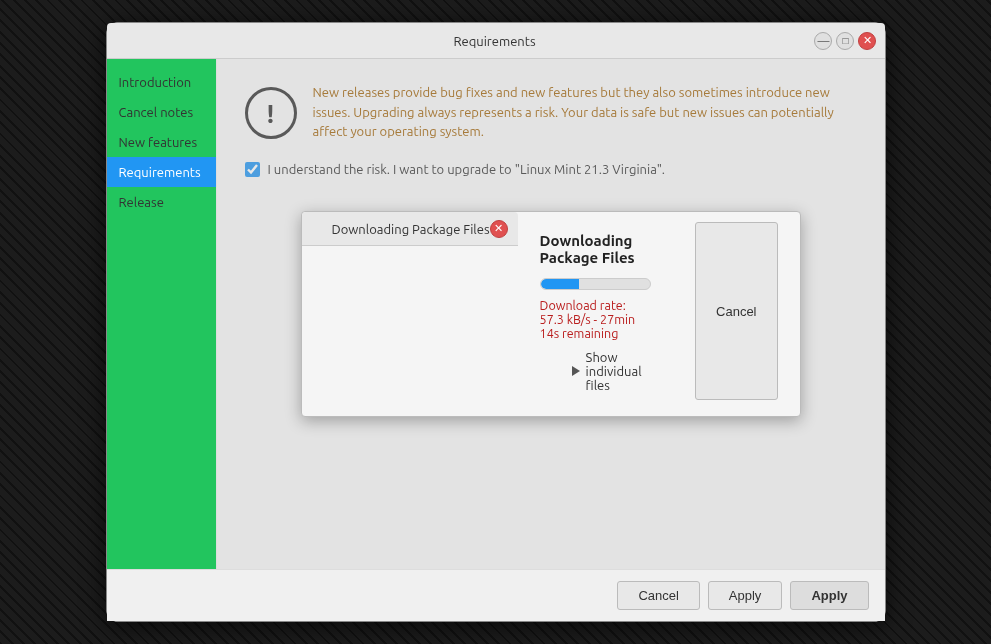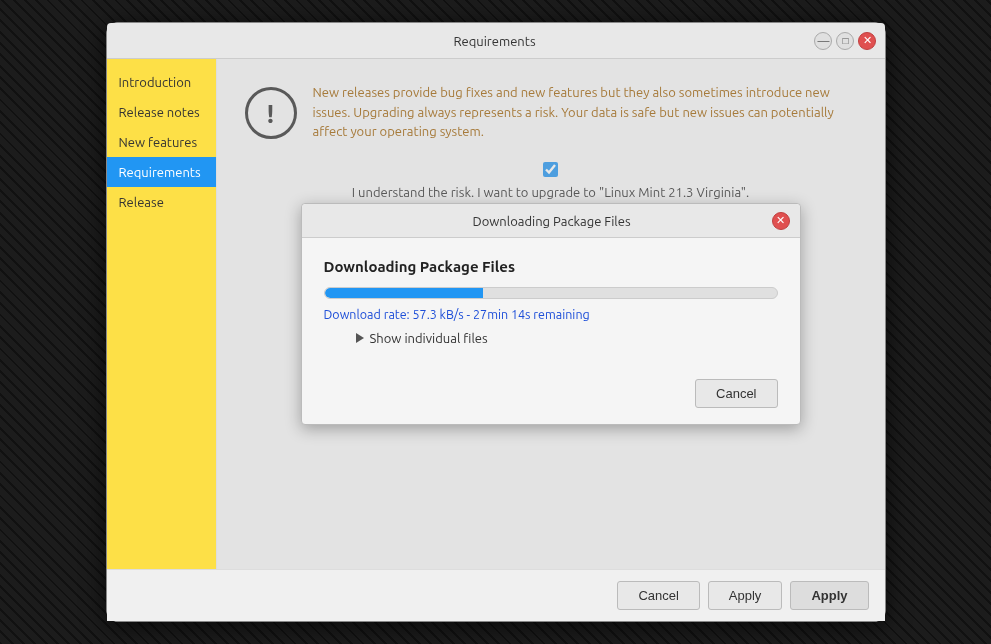--- a/index.html
+++ b/index.html
@@ -87,21 +87,21 @@
     
     .window-body {
       display: flex;
       flex: 1;
       overflow: hidden;
     }
 
     
     .sidebar {
       width: 110px;
-      background: #fde047;
+      background: #22c55e;
       border-right: 1px solid #ddd;
       padding-top: 8px;
       flex-shrink: 0;
     }
     .sidebar-item {
       padding: 8px 12px;
       font-size: 13px;
       color: #333;
       cursor: pointer;
     }
@@ -147,21 +147,20 @@
     }
 
     
     .checkbox-row {
       display: flex;
       align-items: center;
       gap: 8px;
       margin-top: 14px;
       font-size: 13px;
       color: #333;
-      flex-direction: column;
     }
     .checkbox-row input[type="checkbox"] {
       width: 15px;
       height: 15px;
       accent-color: #2196f3;
     }
 
     
     .window-footer {
       height: 52px;
@@ -198,21 +197,21 @@
       justify-content: center;
       z-index: 10;
     }
     .dialog {
       width: 500px;
       background: #f5f5f5;
       border: 1px solid #bbb;
       border-radius: 4px;
       box-shadow: 0 4px 16px rgba(0,0,0,0.3);
       display: flex;
-      flex-direction: column;
+      flex-direction: row;
     }
     .dialog-titlebar {
       background: #e8e8e8;
       border-bottom: 1px solid #ccc;
       height: 34px;
       display: flex;
       align-items: center;
       justify-content: space-between;
       padding: 0 10px;
       border-radius: 4px 4px 0 0;
@@ -254,21 +253,21 @@
       border: 1px solid #ccc;
     }
     .progress-bar-fill {
       height: 100%;
       background: #2196f3;
       border-radius: 6px 0 0 6px;
       width: 35%;
     }
     .download-rate {
       font-size: 12.5px;
-      color: #1d4ed8;
+      color: #b91c1c;
       margin-bottom: 10px;
     }
     .show-files-row {
       display: flex;
       align-items: center;
       gap: 6px;
       font-size: 13px;
       color: #333;
       cursor: pointer;
       margin-left: 32px;
@@ -311,21 +310,21 @@
     </div>
   </div>
 
   <div class="window-body">
 
     <div class="sidebar">
       <div class="sidebar-item">
         <span>Introduction</span>
       </div>
       <div class="sidebar-item">
-        <span>Release notes</span>
+        <span>Cancel notes</span>
       </div>
       <div class="sidebar-item">
         <span>New features</span>
       </div>
       <div class="sidebar-item active">
         <span>Requirements</span>
       </div>
       <div class="sidebar-item">
         <span>Release</span>
       </div>

